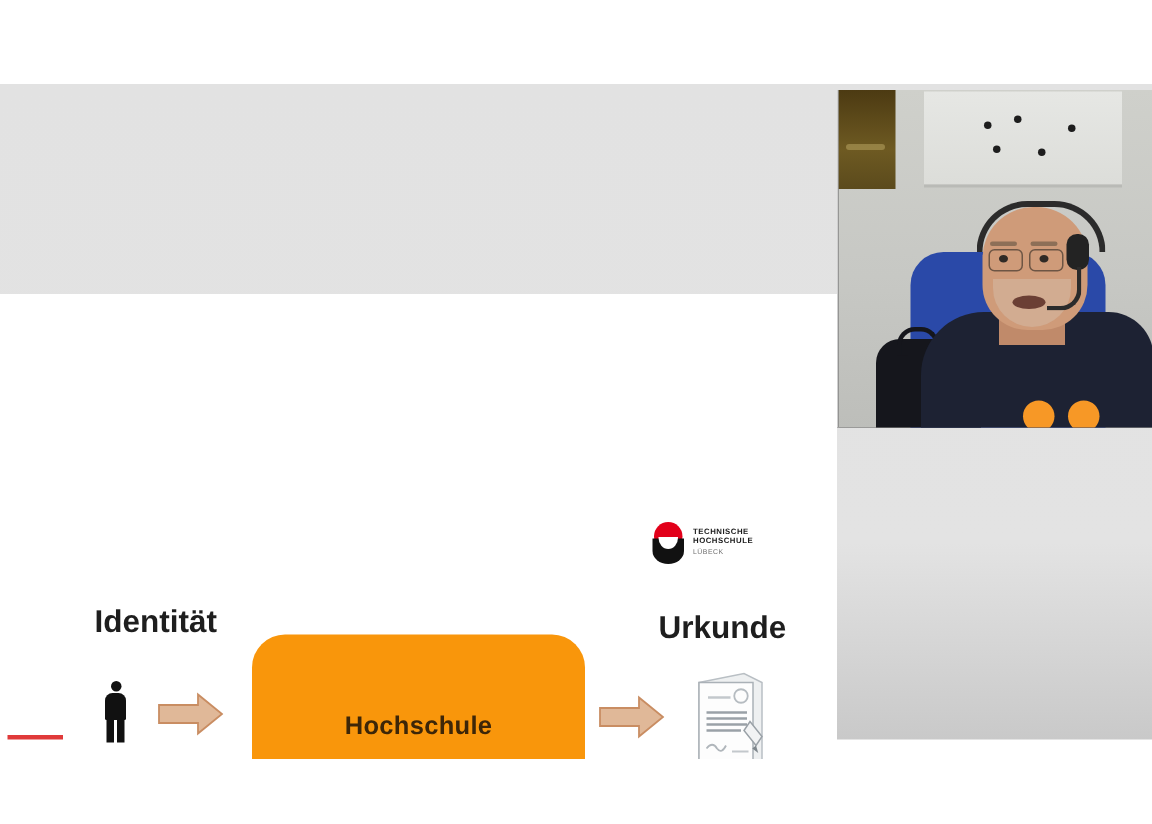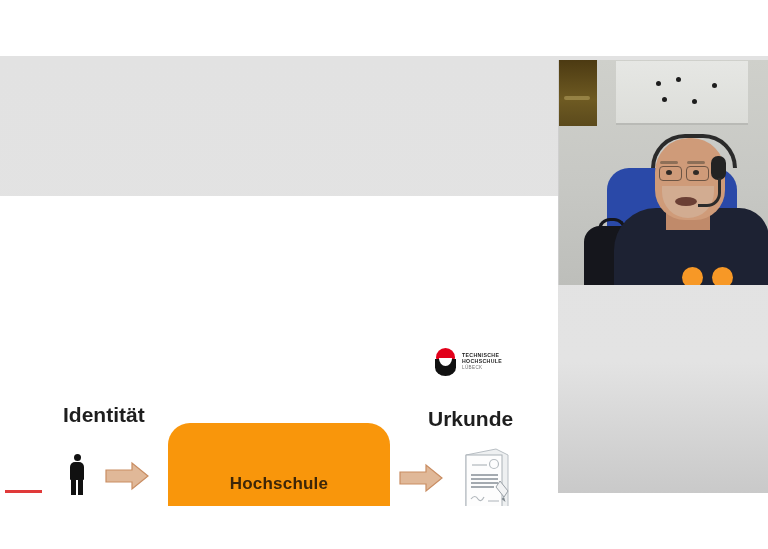--- a/index.html
+++ b/index.html
@@ -111,21 +111,21 @@
 
   
   .lbl {
     position: absolute;
     font-weight: 700;
     color: #1e1e1e;
     font-size: 21px;
     white-space: nowrap;
   }
   .lbl-identitaet { left: 63px; top: 207px; }
-  .lbl-urkunde    { left: 428px; top: 211px; }
+  .lbl-urkunde    { left: 439px; top: 211px; }
 
   
   .person {
     position: absolute;
     left: 68px;
     top: 258px;
     width: 18px;
     height: 42px;
   }
   .person .head {

